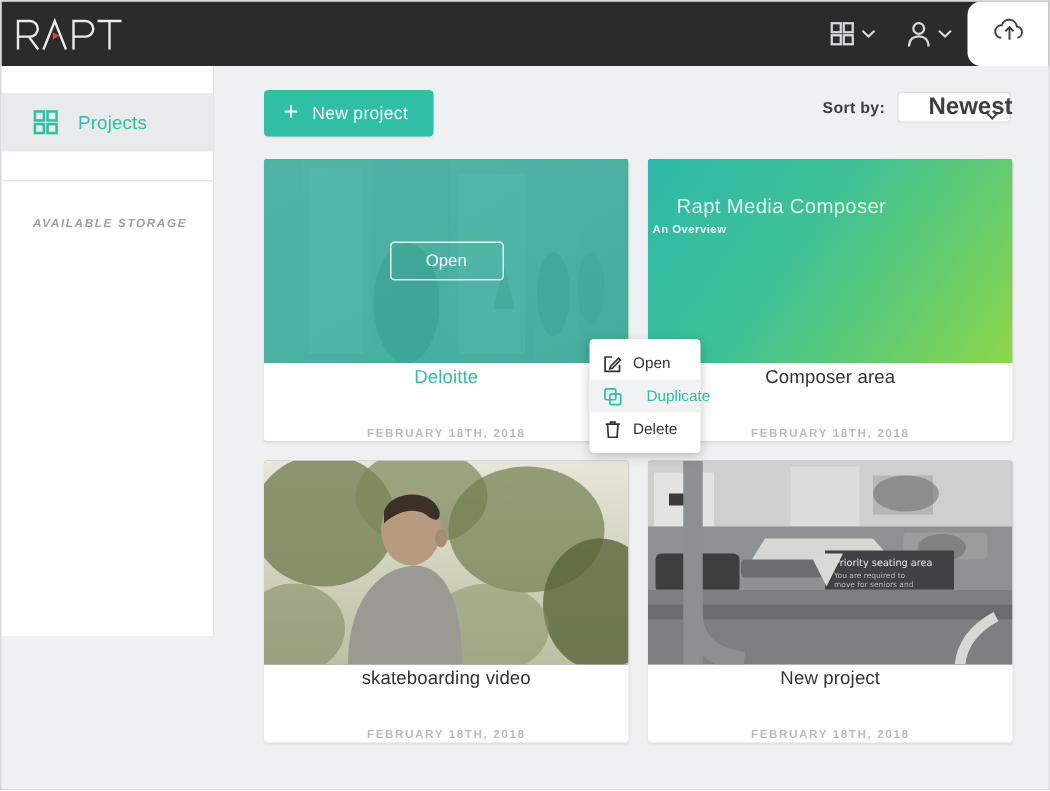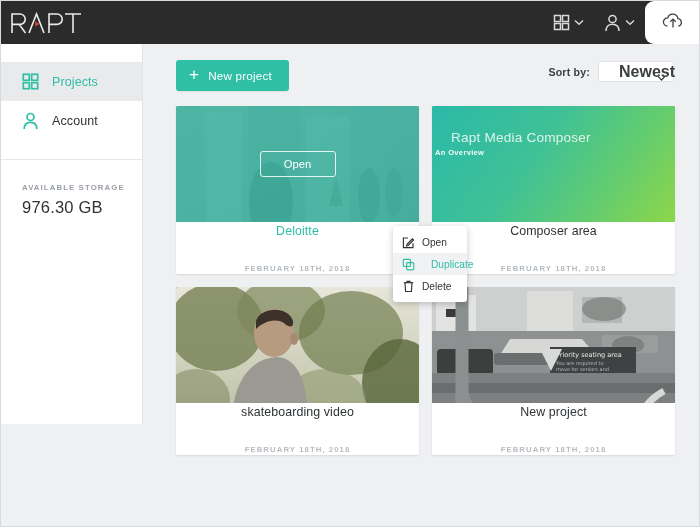--- a/index.html
+++ b/index.html
@@ -82,20 +82,21 @@
   .side-divider {
     margin-top: 19px;
     border-top: 1px solid #e6e7ea;
   }
   .storage { padding: 23px 0 0 21px; }
   .storage-label {
     font-size: 7.8px;
     letter-spacing: 1.1px;
     color: #9aa0a6;
     font-weight: bold;
+    font-style: italic;
   }
   .storage-value {
     margin-top: 6px;
     font-size: 16.5px;
     color: #2f3336;
     letter-spacing: .2px;
   }
 
   
   .main {
@@ -165,21 +166,21 @@
   .card {
     width: 243px;
     background: #ffffff;
     border-radius: 2px;
     box-shadow: 0 1px 2px rgba(0,0,0,.10);
     overflow: hidden;
     cursor: pointer;
   }
   .thumb {
     position: relative;
-    width: 243px; height: 116px;
+    width: 243px; height: 136px;
     overflow: hidden;
     background: #737373;
   }
   .card-meta {
     height: 52px;
     display: flex; flex-direction: column;
     align-items: center; justify-content: center;
     gap: 6px;
   }
   .card-title {
@@ -326,37 +327,25 @@
               <rect x="1.3" y="1.3" width="6" height="6"></rect>
               <rect x="9.7" y="1.3" width="6" height="6"></rect>
               <rect x="1.3" y="9.7" width="6" height="6"></rect>
               <rect x="9.7" y="9.7" width="6" height="6"></rect>
             </g>
           </svg>
         </span>
         <span class="side-label">Projects</span>
       </div>
 
-      <div class="side-item">
-        <span>
-          <svg width="17" height="18" viewBox="0 0 17 18">
-            <g fill="none" stroke="#2ebfa5" stroke-width="1.7">
-              <circle cx="8.5" cy="5" r="3.5"></circle>
-              <path d="M2.2 17 C2.2 12.4 5.1 10.4 8.5 10.4 C11.9 10.4 14.8 12.4 14.8 17"></path>
-            </g>
-          </svg>
-        </span>
-        <span class="side-label">Account</span>
-      </div>
 
       <div class="side-divider"></div>
 
       <div class="storage">
         <div class="storage-label">AVAILABLE STORAGE</div>
-        <div class="storage-value">976.30 GB</div>
       </div>
     </div>
   </div>
 
   <div class="main">
 
     <div class="toolbar">
       <button class="new-project-btn">
         <span class="plus">+</span>
         <span>New project</span>

